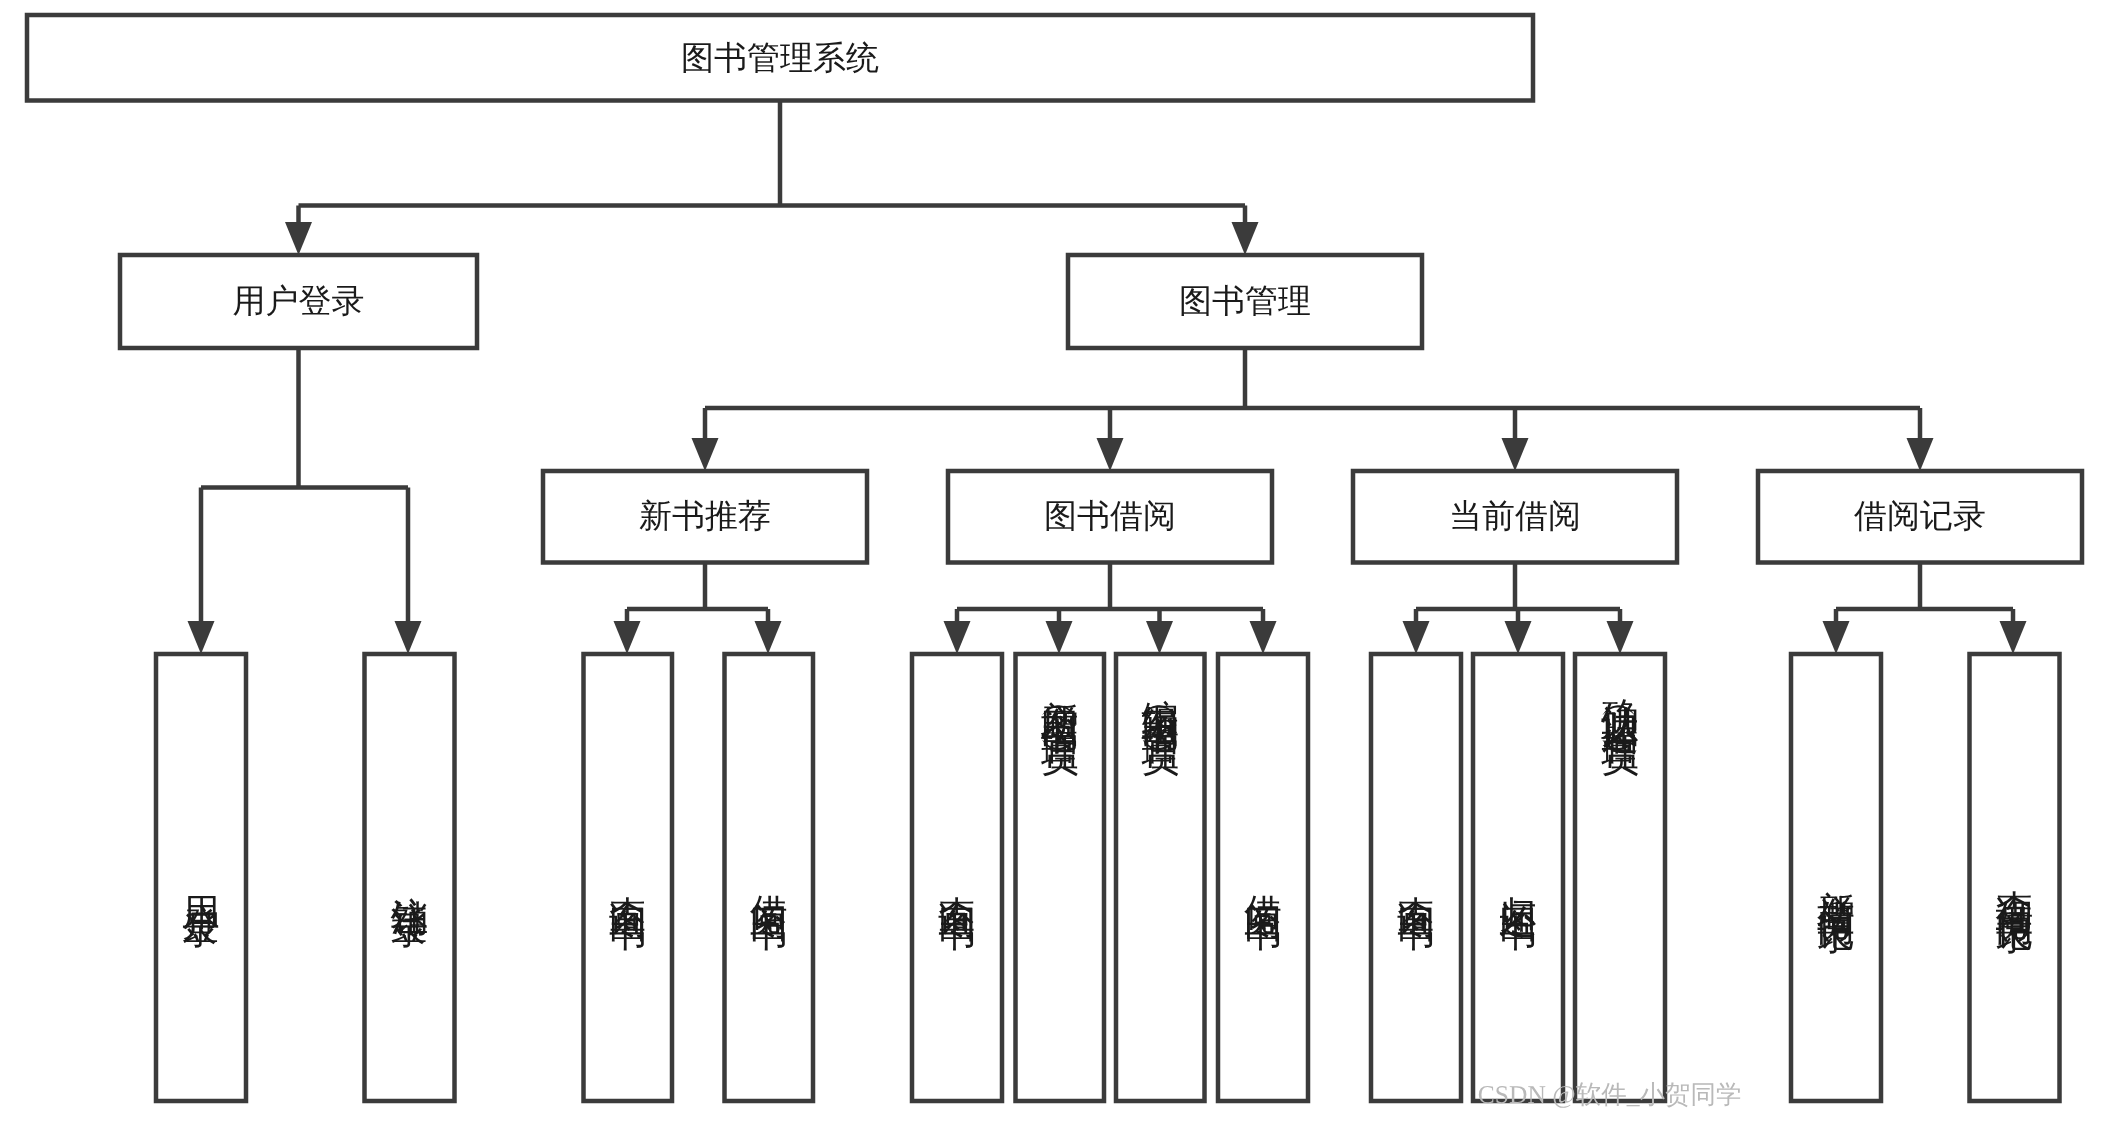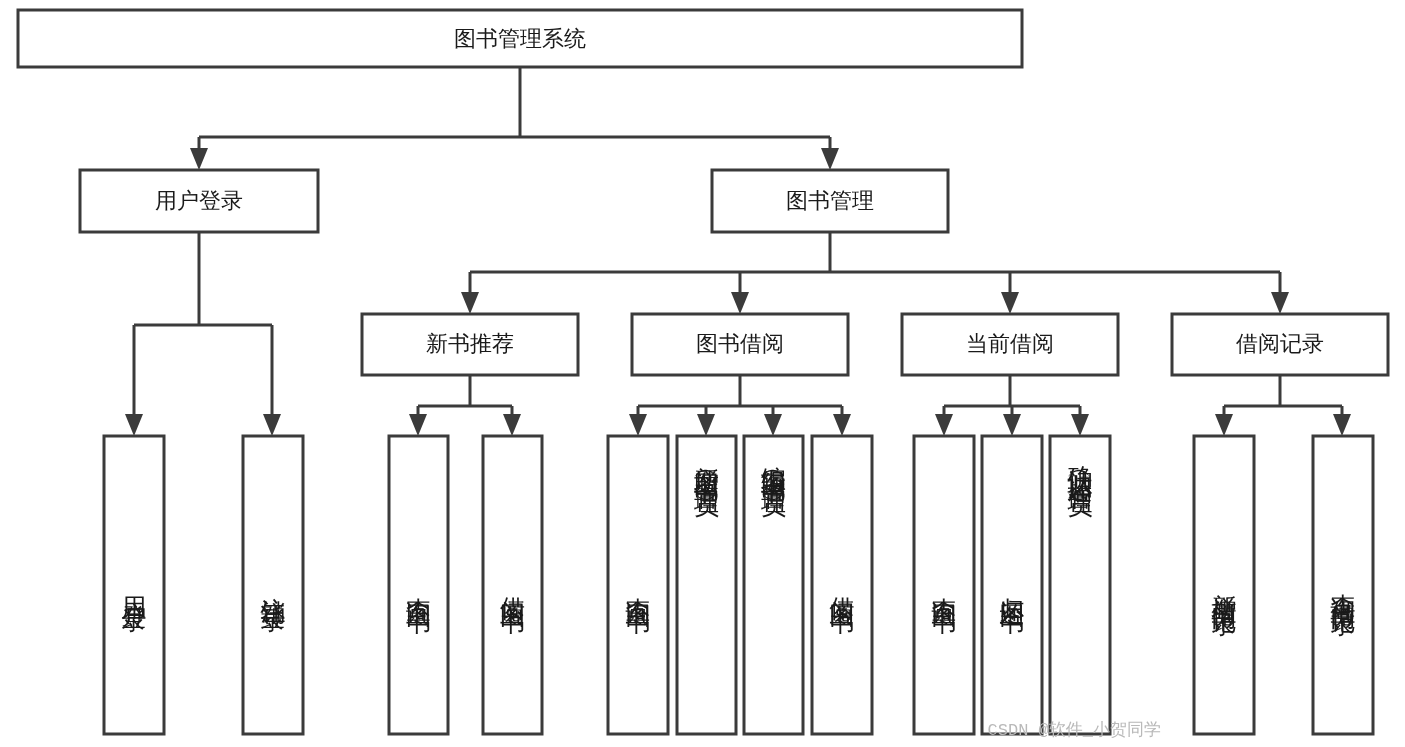--- a/index.html
+++ b/index.html
@@ -46,21 +46,21 @@
     font-family: "DejaVu Sans", "Liberation Sans", sans-serif;
     font-size: 22px;
     fill: #1a1a1a;
     text-anchor: middle;
     dominant-baseline: middle;
   }
   .watermark {
     position: absolute;
     right: 8px;
     bottom: 6px;
-    font-family: Liberation Mono, monospace;
+    font-family: Liberation Serif, serif;
     font-size: 17px;
     color: #b9b9b9;
     white-space: nowrap;
     user-select: none;
     text-align: right;
   }
 </style>
 </head>
 <body>
 

